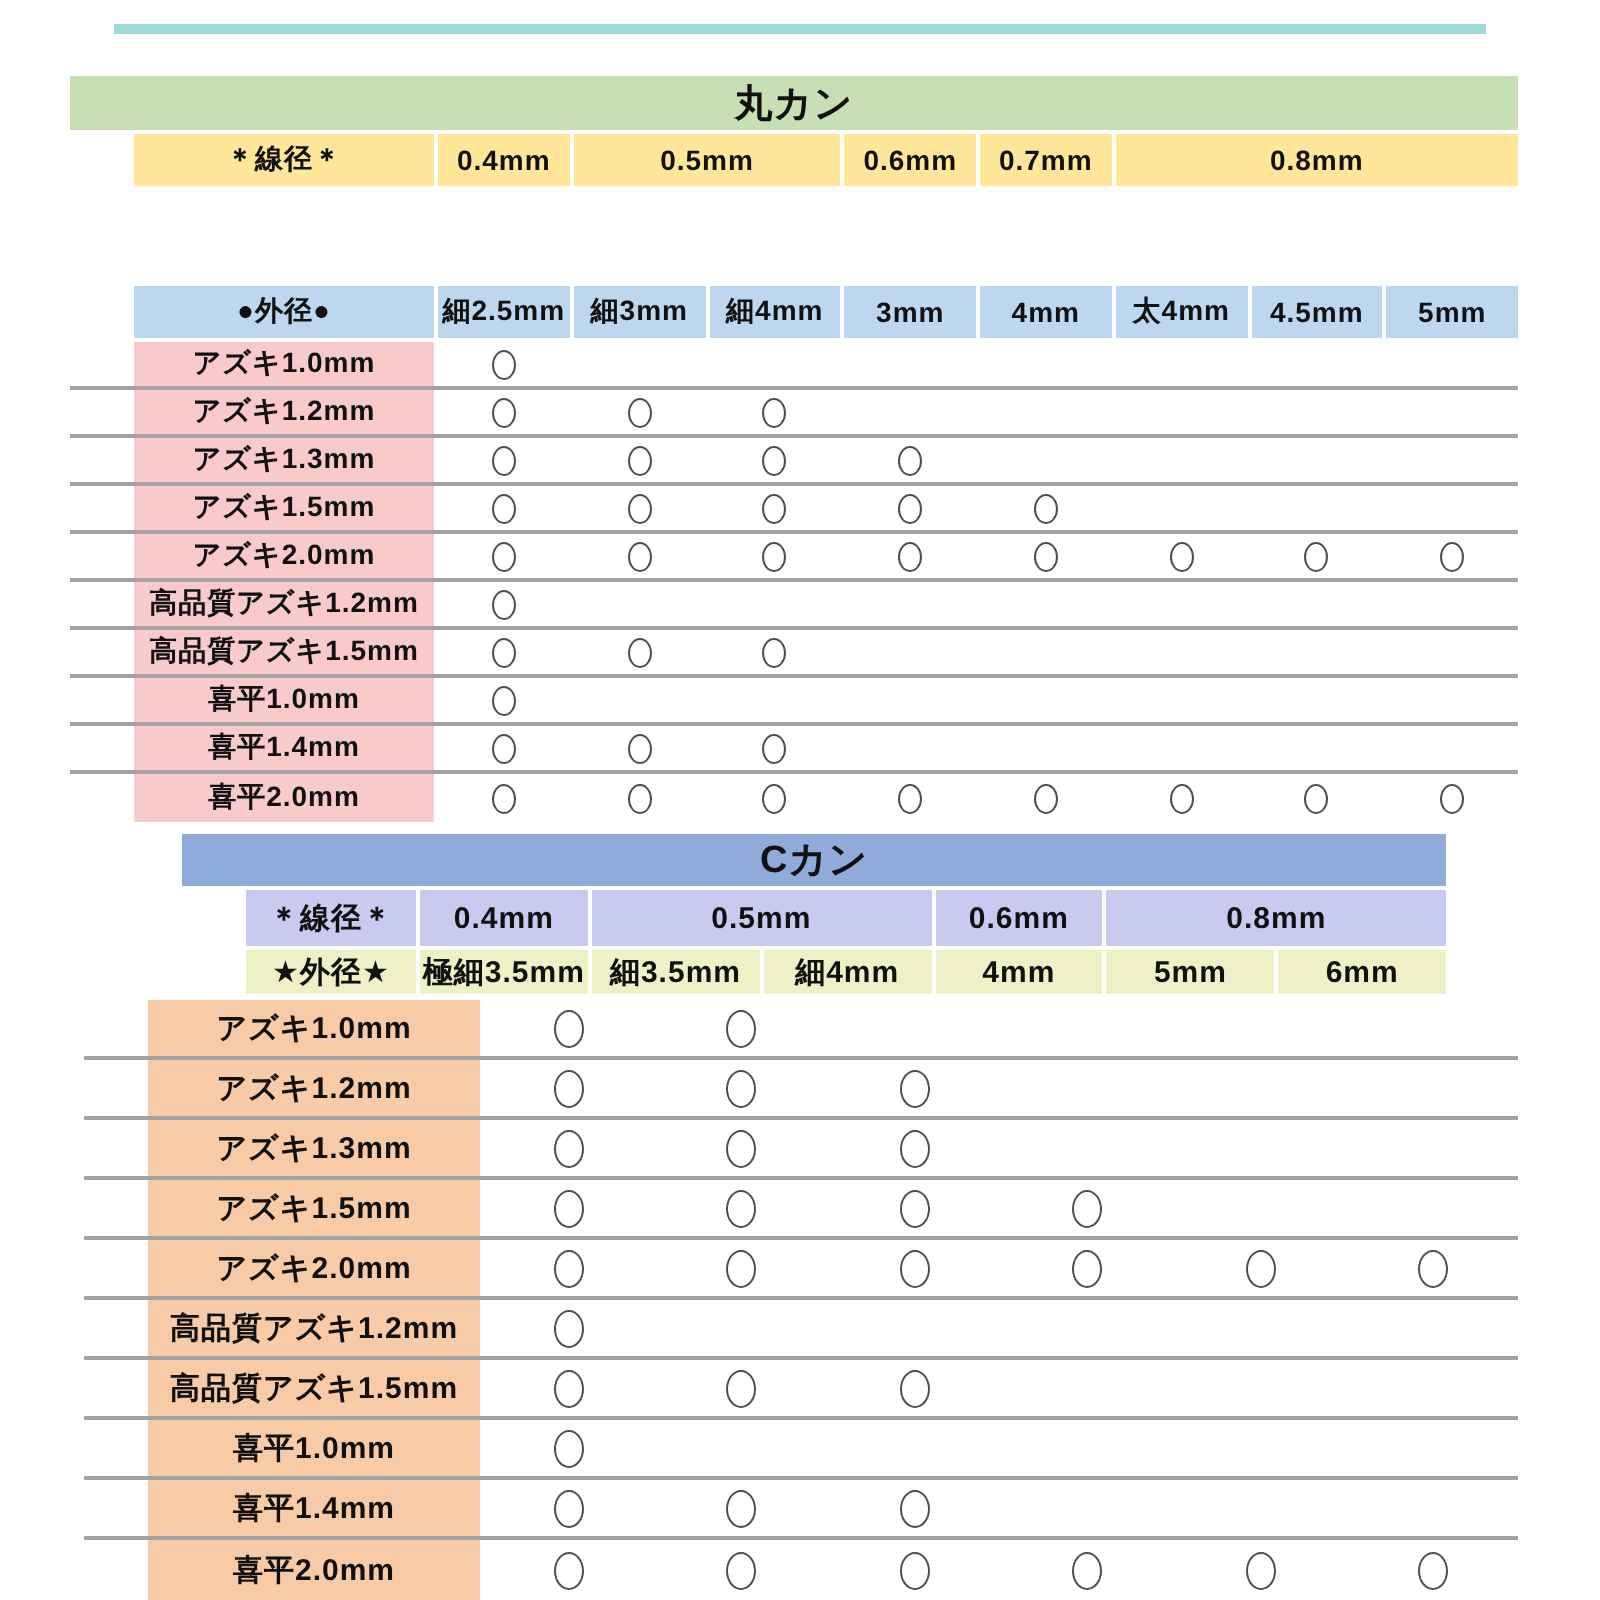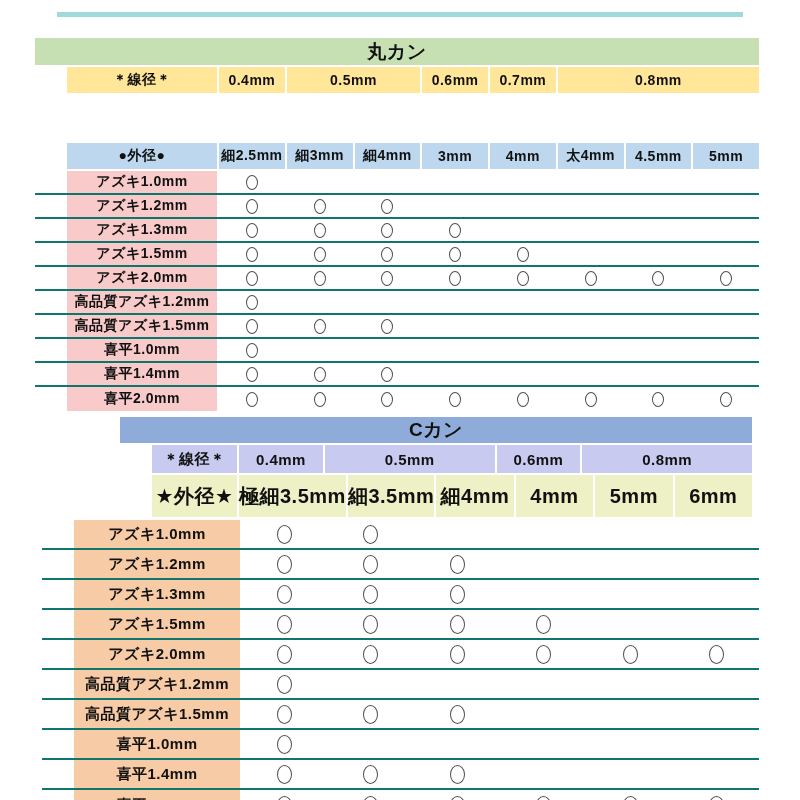--- a/index.html
+++ b/index.html
@@ -38,21 +38,21 @@
     display: flex;
     align-items: center;
     justify-content: center;
     box-sizing: border-box;
     font-weight: bold;
     letter-spacing: 0.5px;
     white-space: nowrap;
   }
   .h-title { font-size: 19px; }
   .hrow { margin-top: 2px; }
-  .trow { box-sizing: border-box; border-bottom: 2px solid #0f766e; }
+  .trow { box-sizing: border-box; border-bottom: 2px solid #a3a3a3; }
   .tbody .trow:last-child { border-bottom: none; text-align: center; }
   .circ {
     display: inline-block;
     box-sizing: border-box;
     border-radius: 50%;
     background: transparent;
   }
 
   
   .t-marukan { margin-top: 21px; }
@@ -61,25 +61,25 @@
   .t-marukan .h-title { height: 27px; background: var(--c-band, #c6e0b4); }
   .t-marukan .wire .cell  { height: 26px; background: var(--c-wire, #ffe699); font-size: 14px; }
   .t-marukan .outer .cell { height: 26px; background: var(--c-outer, #bdd7ee); font-size: 14px; margin-top: 48px; }
   .t-marukan .tbody { margin-top: 2px; }
   .t-marukan .trow { height: 24px; }
   .t-marukan .tlabel { background: var(--c-label, #f8caca); font-size: 14px; }
   .t-marukan .circ { width: 12px; height: 15px; border: 1.5px solid #4f4f4f; }
 
   
   .t-ckan { margin-top: 6px; }
-  .t-ckan .thead { margin-left: 120px; width: 632px; }
+  .t-ckan .thead { margin-left: 91px; width: 632px; }
   .t-ckan .thead .grid { grid-template-columns: 85px repeat(6, 1fr); }
   .t-ckan .h-title { height: 26px; background: var(--c-band, #8fabd9); }
   .t-ckan .wire .cell  { height: 28px; background: var(--c-wire, #c8caf0); font-size: 15px; }
-  .t-ckan .outer .cell { height: 42px; background: var(--c-outer, #eef0c5); font-size: 20px; }
+  .t-ckan .outer .cell { height: 22px; background: var(--c-outer, #eef0c5); font-size: 15px; }
   .t-ckan .tbody { margin-left: 42px; width: 717px; margin-top: 3px; }
   .t-ckan .tbody .grid { grid-template-columns: 166px repeat(6, 1fr); }
   .t-ckan .trow { height: 30px; }
   .t-ckan .tlabel { background: var(--c-label, #f6cba6); font-size: 15px; }
   .t-ckan .circ { width: 15px; height: 19px; border: 1.7px solid #4f4f4f; }
 </style>
 </head>
 <body>
 
 <div class="title-block">

